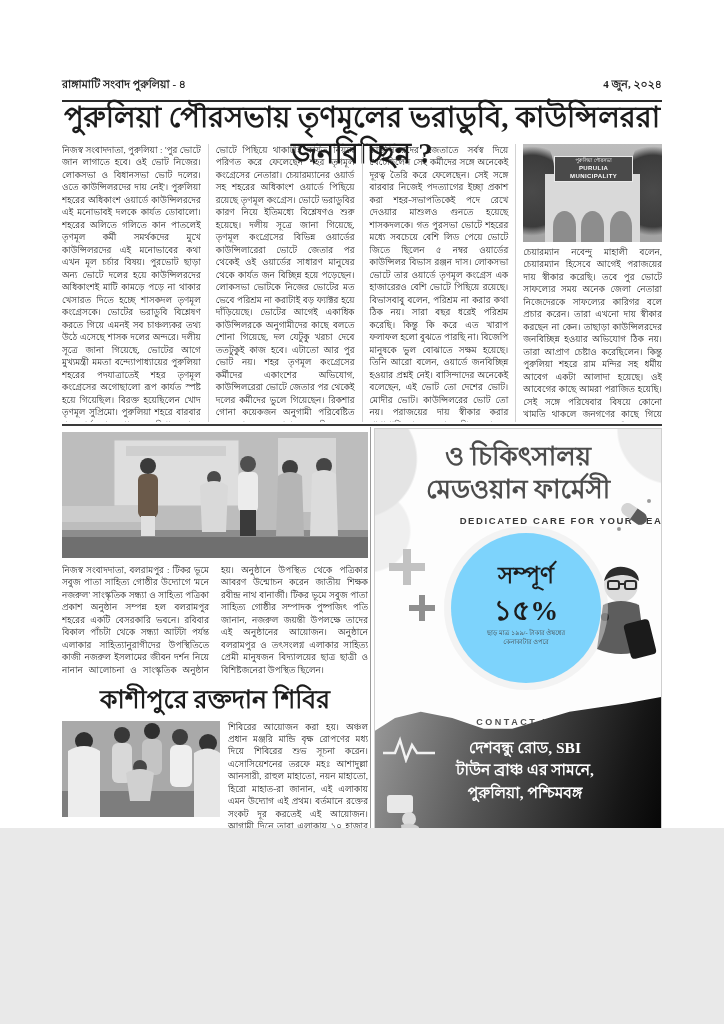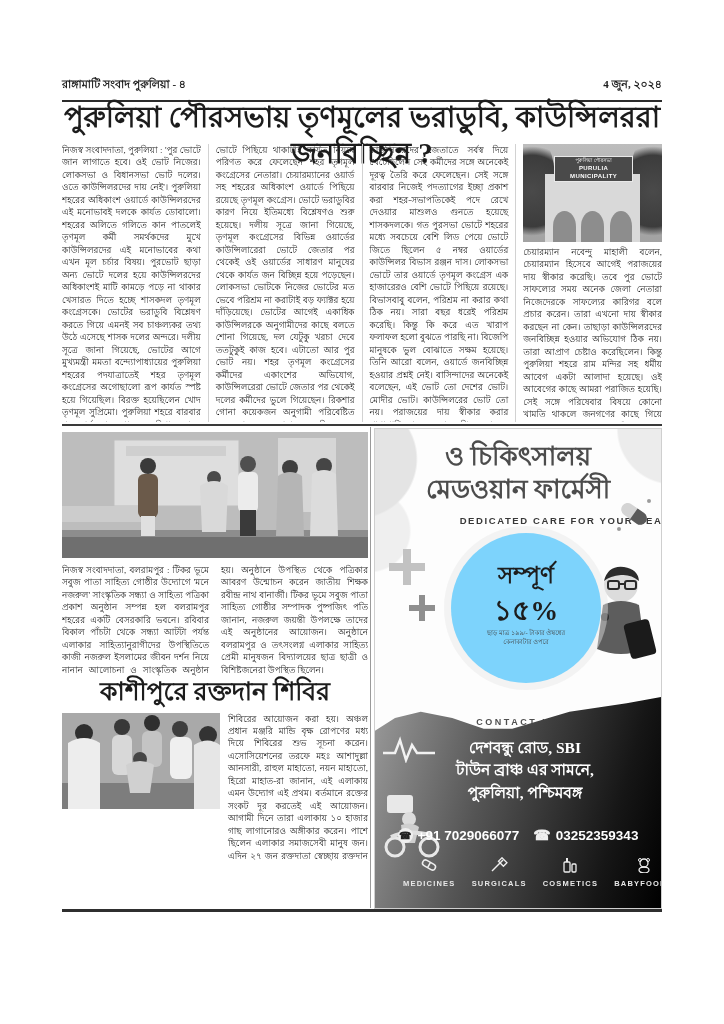--- a/index.html
+++ b/index.html
@@ -1,16 +1,16 @@
 <!DOCTYPE html>
 <html><head>
 <meta charset="utf-8">
 <style>
   html,body{margin:0;padding:0;background:#e9e9e9;}
-  .page{position:relative;width:724px;height:1024px;background:#ffffff;margin:0 auto;
+  .page{position:relative;width:724px;height:828px;background:#ffffff;margin:0 auto;
         font-family:"Liberation Serif",serif;color:#1c1c1c;overflow:hidden;}
   .abs{position:absolute;}
 
   
   .header-row{left:62px;top:76px;width:600px;display:flex;justify-content:space-between;
               font-size:11px;font-weight:bold;border-bottom:2px solid #2b2b2b;padding-bottom:5px;}
   .lead-headline{left:62px;top:99px;width:600px;margin:0;text-align:center;
                  font-size:29px;font-weight:700;line-height:1.25;}
 
   
@@ -162,21 +162,21 @@
         <path d="M216 44 q12 -8 24 0 l2 60 h-28 Z" fill="#b5b5b5"></path>
         <circle cx="262" cy="34" r="8" fill="#454545"></circle>
         <path d="M250 42 q12 -8 24 0 l2 62 h-28 Z" fill="#dcdcdc"></path>
       </svg>
     </div>
     <div class="caption-cols">
       <div class="cap-col">নিজস্ব সংবাদদাতা, বলরামপুর : টিকর ভূমে সবুজ পাতা সাহিত্য গোষ্ঠীর উদ্যোগে 'মনে নজরুল' সাংস্কৃতিক সন্ধ্যা ও সাহিত্য পত্রিকা প্রকাশ অনুষ্ঠান সম্পন্ন হল বলরামপুর শহরের একটি বেসরকারি ভবনে। রবিবার বিকাল পাঁচটা থেকে সন্ধ্যা আটটা পর্যন্ত এলাকার সাহিত্যানুরাগীদের উপস্থিতিতে কাজী নজরুল ইসলামের জীবন দর্শন নিয়ে নানান আলোচনা ও সাংস্কৃতিক অনুষ্ঠান সম্পন্ন</div>
       <div class="cap-col">হয়। অনুষ্ঠানে উপস্থিত থেকে পত্রিকার আবরণ উন্মোচন করেন জাতীয় শিক্ষক রবীন্দ্র নাথ বানার্জী। টিকর ভূমে সবুজ পাতা সাহিত্য গোষ্ঠীর সম্পাদক পুষ্পজিৎ পতি জানান, নজরুল জয়ন্তী উপলক্ষে তাদের এই অনুষ্ঠানের আয়োজন। অনুষ্ঠানে বলরামপুর ও তৎসংলগ্ন এলাকার সাহিত্য প্রেমী মানুষজন বিদ্যালয়ের ছাত্র ছাত্রী ও বিশিষ্টজনেরা উপস্থিত ছিলেন।</div>
     </div>
 
-    <h2 class="sub-headline" style="">কাশীপুরে রক্তদান শিবির</h2>
+    <h2 class="sub-headline" style="margin-top:8px;">কাশীপুরে রক্তদান শিবির</h2>
     <div class="blood-row">
       <div class="blood-left">
         <div class="photo-blood">
           <svg width="158" height="96" viewBox="0 0 158 96">
             <rect width="158" height="96" fill="#a9a9a9"></rect>
             <rect x="0" y="70" width="158" height="26" fill="#7d7d7d"></rect>
             <circle cx="22" cy="20" r="9" fill="#2e2e2e"></circle>
             <path d="M6 30 q16 -10 32 0 l0 66 h-32 Z" fill="#ededed"></path>
             <circle cx="60" cy="14" r="8" fill="#383838"></circle>
             <rect x="50" y="22" width="20" height="40" rx="6" fill="#d8d8d8"></rect>

